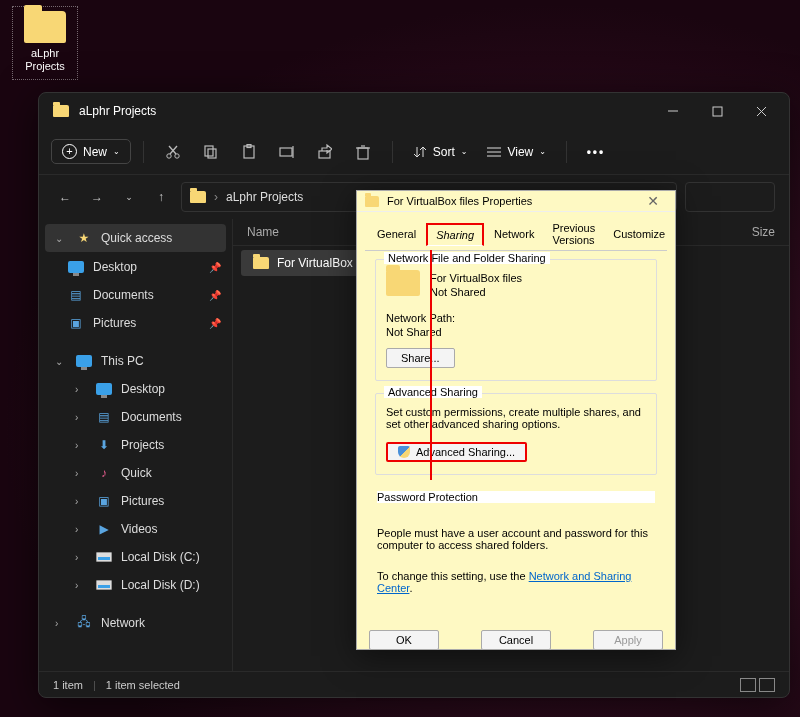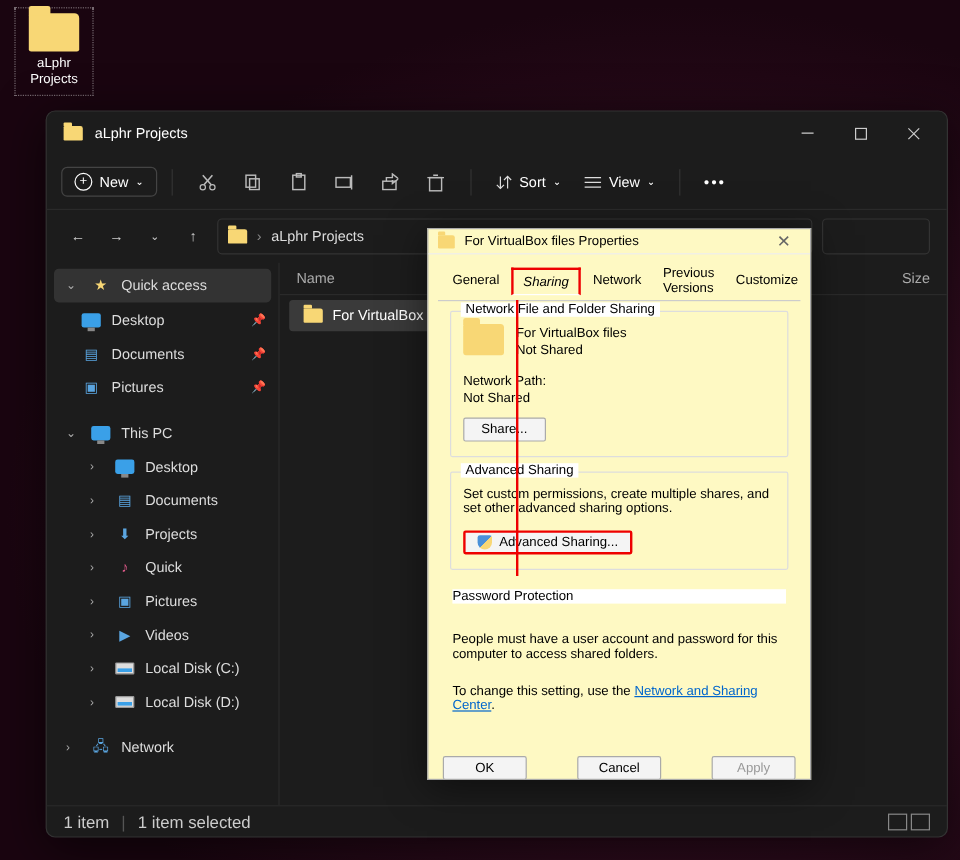--- a/index.html
+++ b/index.html
@@ -54,21 +54,21 @@
 .diskc:after { content:""; position:absolute; left:1px; right:1px; bottom:1px; height:3px; background:#3aa0e8; }
 
 .content { flex:1; position:relative; }
 .col-headers { display:flex; padding:6px 14px; color:#aaa; font-size:12px; border-bottom:1px solid #2a2a2a; }
 .col-headers .col-n { width:140px; }
 .col-headers .col-sz { margin-left:auto; }
 .file-row { display:flex; align-items:center; gap:8px; padding:6px 12px; margin:4px 8px; background:#3a3a3a; border-radius:3px; color:#fff; font-size:12px; width:162px; }
 .file-row .folder-sm3 { width:16px; height:12px; background:#f8d775; border-radius:1px 2px 1px 1px; position:relative; }
 .file-row .folder-sm3:before { content:""; position:absolute; top:-3px; left:0; width:7px; height:3px; background:#f8d775; border-radius:1px 1px 0 0; }
 
-.statusbar { height:26px; border-top:1px solid #2a2a2a; display:flex; align-items:center; padding:0 14px; font-size:14px; color:#ccc; gap:10px; }
+.statusbar { height:26px; border-top:1px solid #2a2a2a; display:flex; align-items:center; padding:0 14px; font-size:11px; color:#ccc; gap:10px; }
 .statusbar .sep { color:#555; }
 .view-icons { margin-left:auto; display:flex; gap:3px; }
 .view-icons .vi { width:16px; height:14px; border:1px solid #888; }
 
 
 .dialog { position:absolute; top:190px; left:356px; width:320px; height:460px; background:#fef9c3; border:1px solid #aaa; box-shadow:0 6px 30px rgba(0,0,0,0.5); color:#000; font-size:11px; display:flex; flex-direction:column; }
 .dlg-title { height:30px; display:flex; align-items:center; padding:0 8px; border-bottom:1px solid #eee; }
 .dlg-title .folder-tiny { width:14px; height:11px; background:#f8d775; border-radius:1px 2px 1px 1px; position:relative; margin-right:8px; }
 .dlg-title .folder-tiny:before { content:""; position:absolute; top:-3px; left:0; width:6px; height:3px; background:#f8d775; border-radius:1px 1px 0 0; }
 .dlg-title .x { margin-left:auto; color:#666; font-size:14px; padding:2px 8px; }

